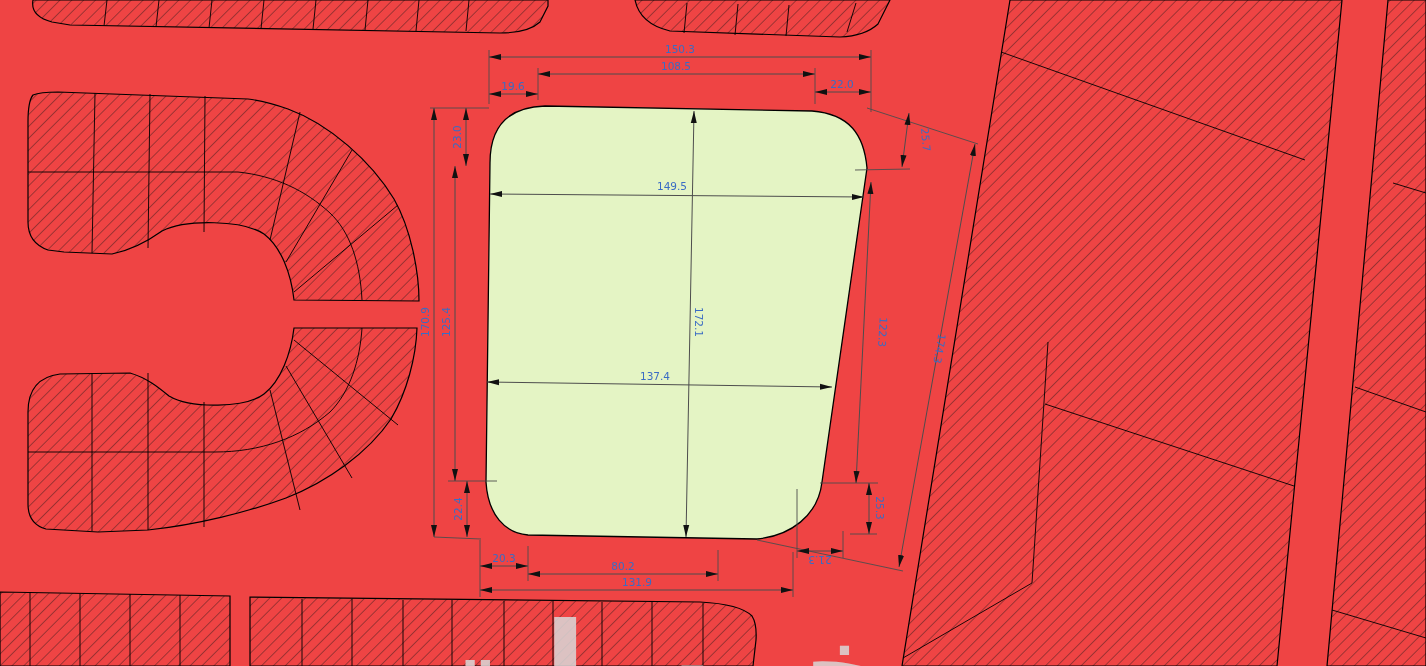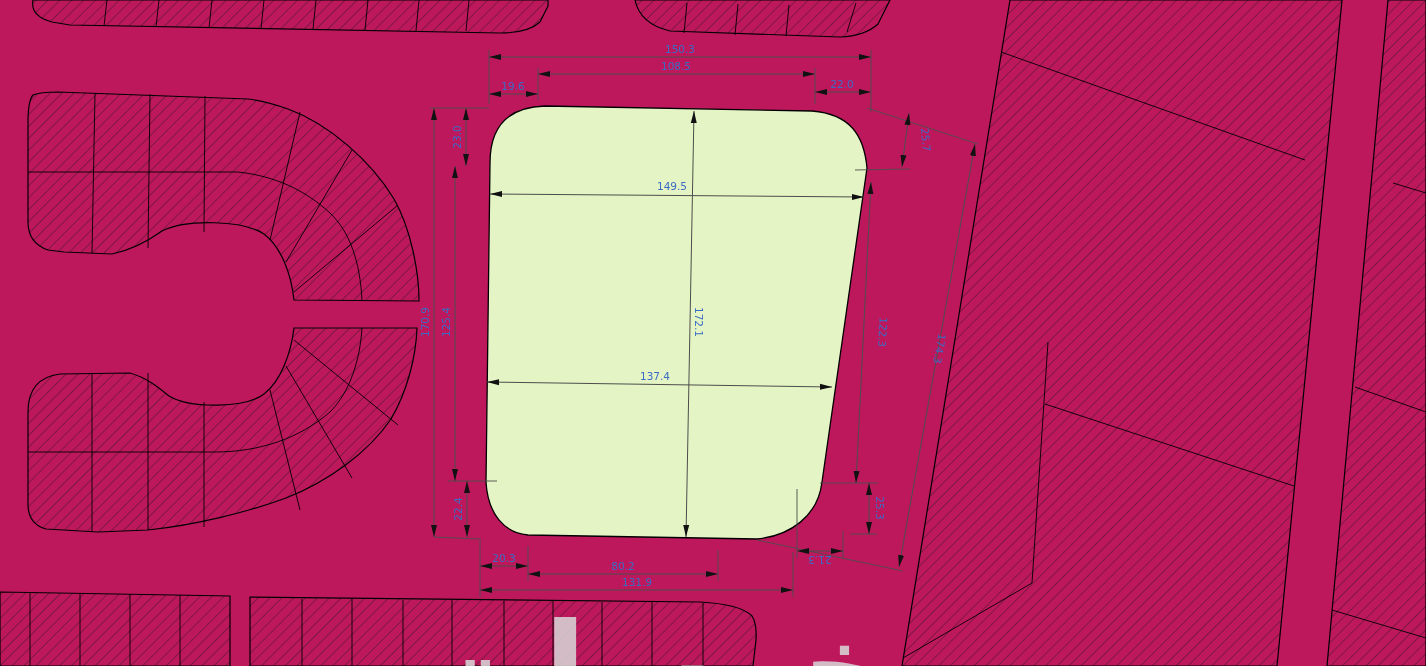--- a/index.html
+++ b/index.html
@@ -1,16 +1,16 @@
 <!DOCTYPE html>
 <html><head>
 <meta charset="utf-8">
 <style>
   html,body{margin:0;padding:0;background:#ffffff;}
-  #stage{position:relative;width:1426px;height:666px;background:#be185d;overflow:hidden;
+  #stage{position:relative;width:1426px;height:666px;background:#ef4444;overflow:hidden;
          font-family:"DejaVu Sans", sans-serif;}
   svg{display:block}
   text.dim{font-family:"DejaVu Sans", sans-serif;font-size:10.5px;fill:#3a6cc4;}
   text.wm{font-family:"DejaVu Sans", sans-serif;font-weight:bold;}
 </style>
 </head>
 <body>
 
 <div id="stage">
 <svg width="1426" height="666" viewBox="0 0 1426 666">

